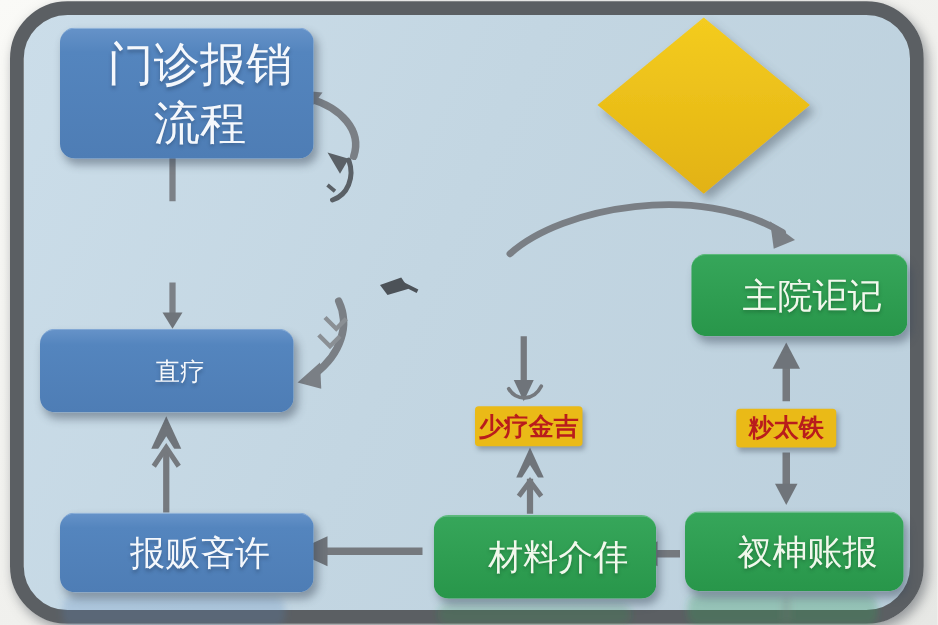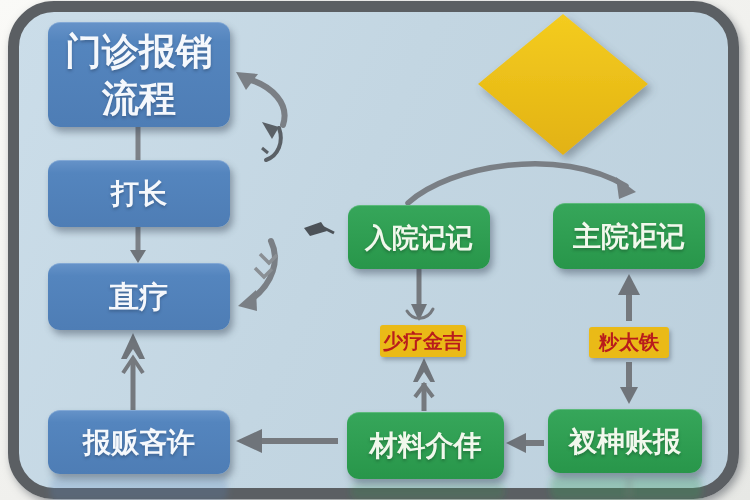--- a/index.html
+++ b/index.html
@@ -10,41 +10,42 @@
   }
   .frame{
     position:absolute;left:8px;top:1px;right:11px;bottom:1px;
     border:11px solid #5b5f63;border-radius:46px;
     background:linear-gradient(115deg,#cbdde9 0%,#c3d6e2 45%,#bcd0dd 100%);
     box-shadow:3px 4px 9px rgba(80,86,92,.55);
   }
   .arrows{position:absolute;left:0;top:0;width:750px;height:500px;pointer-events:none;}
   .node{
     position:absolute;display:flex;align-items:center;justify-content:center;
-    border-radius:12px;font-weight:bold;text-align:center;
+    border-radius:12px;font-weight:normal;text-align:center;
     box-shadow:3px 5px 7px rgba(58,70,88,.45);
+    padding-left:21px;
   }
   .blue{
     background:linear-gradient(180deg,#6592c8 0%,#5485be 18%,#4e7db5 100%);
     color:#f5f8fc;text-shadow:0 2px 3px rgba(35,55,85,.4);
     border-top:1px solid #82a8d5;
   }
   .green{
     background:linear-gradient(180deg,#36a65a 0%,#28964a 100%);
     color:#f1f8ec;text-shadow:0 2px 3px rgba(20,70,35,.45);
     border-top:1px solid #5cba7c;
   }
   .ylabel{
     position:absolute;display:flex;align-items:center;justify-content:center;
     background:#eaba17;color:#b91c1c;font-weight:bold;border-radius:3px;
     box-shadow:2px 3px 4px rgba(70,80,95,.4);
   }
   #n-title{left:48px;top:22px;width:182px;height:104px;font-size:37px;line-height:47px;flex-direction:column;}
   #n-step1{left:48px;top:160px;width:182px;height:66px;font-size:28px;}
-  #n-step2{left:48px;top:263px;width:182px;height:66px;font-size:30px;}
+  #n-step2{left:32px;top:263px;width:182px;height:66px;font-size:20px;}
   #n-step3{left:48px;top:410px;width:182px;height:63px;font-size:28px;}
   #n-adm  {left:348px;top:205px;width:142px;height:63px;font-size:27px;}
   #n-dis  {left:553px;top:203px;width:152px;height:65px;font-size:28px;}
   #n-mat  {left:347px;top:412px;width:157px;height:66px;font-size:28px;}
   #n-bill {left:548px;top:409px;width:154px;height:63px;font-size:28px;overflow:hidden;flex-direction:column;}
   #l-left {left:380px;top:325px;width:86px;height:32px;font-size:20px;}
   #l-right{left:589px;top:327px;width:80px;height:31px;font-size:20px;}
   .diamond-text{
     position:absolute;left:493px;top:50px;width:142px;text-align:center;
     font-size:28px;line-height:40px;font-weight:bold;color:#141204;
@@ -154,34 +155,28 @@
       <rect x="350" y="483" width="155" height="17" rx="8" fill="#2f9e4f" opacity="0.18"></rect>
       <rect x="550" y="476" width="152" height="24" rx="8" fill="#2f9e4f" opacity="0.28"></rect>
       <path d="M629,478 L629,498" stroke="#75797e" stroke-width="6" opacity="0.25"></path>
     </g>
   </svg>
 
   <div class="node blue" id="n-title">
     <div>门诊报销</div>
     <div>流程</div>
   </div>
-  <div class="node blue" id="n-step1">
-    <span>打长</span>
-  </div>
   <div class="node blue" id="n-step2">
     <span>直疗</span>
   </div>
   <div class="node blue" id="n-step3">
     <span>报贩吝许</span>
   </div>
 
 
-  <div class="node green" id="n-adm">
-    <span>入院记记</span>
-  </div>
   <div class="node green" id="n-mat">
     <span>材料介仹</span>
   </div>
   <div class="node green" id="n-dis">
     <span>主院讵记</span>
   </div>
   <div class="node green" id="n-bill">
     <span>衩柛账报</span>
   </div>
 

